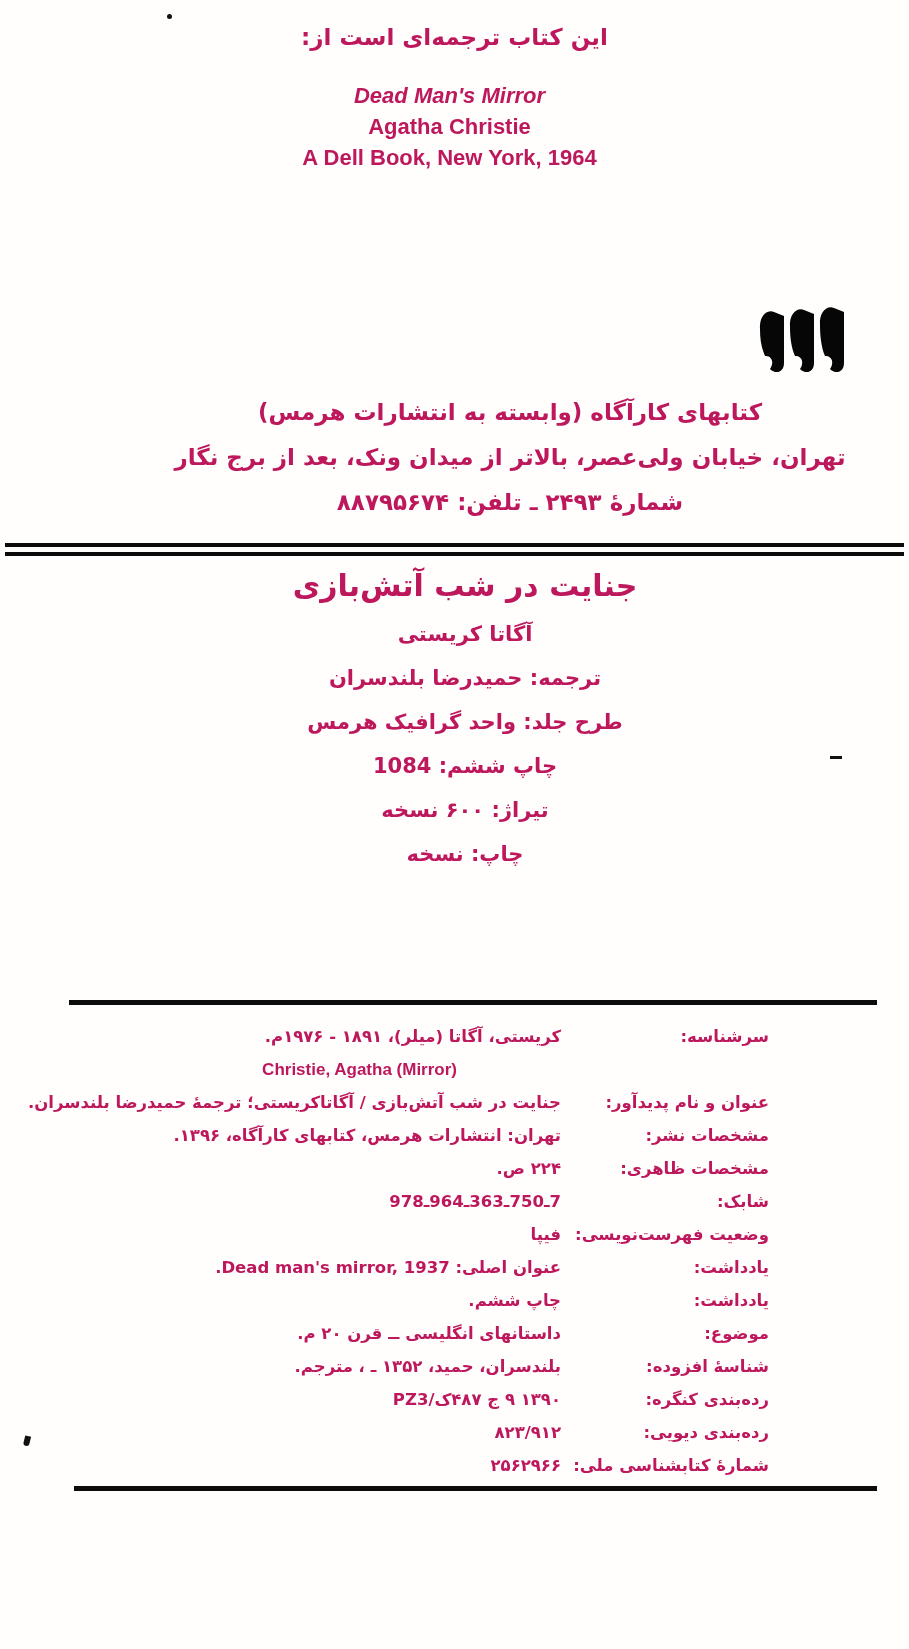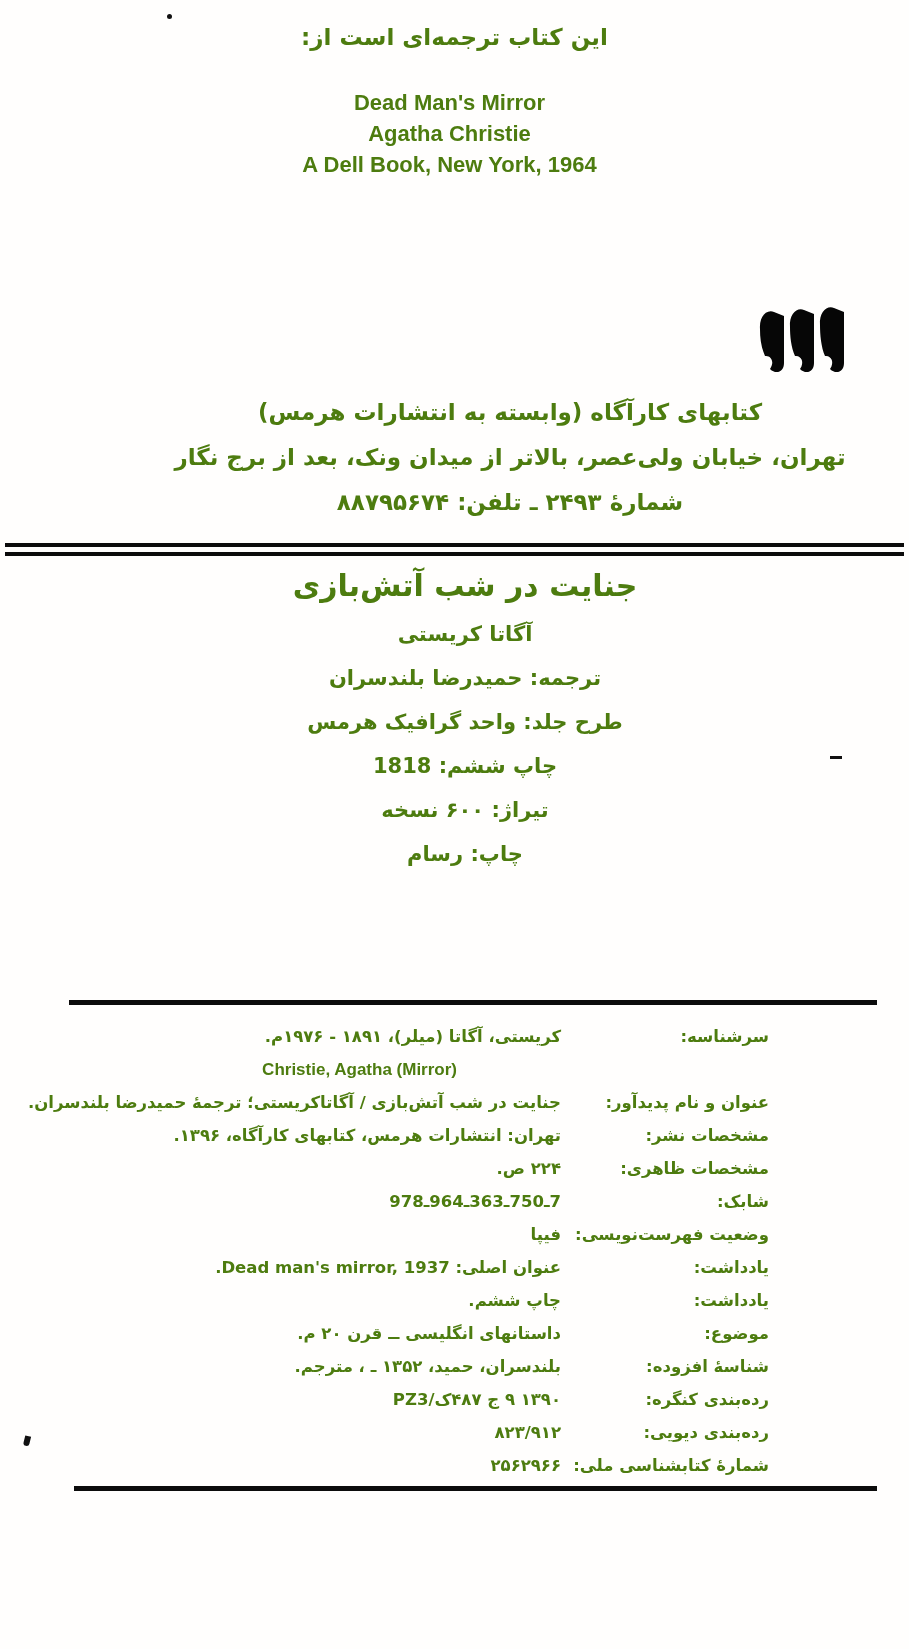--- a/index.html
+++ b/index.html
@@ -1,24 +1,24 @@
 <!DOCTYPE html>
 <html><head>
 <meta charset="utf-8">
 <style>
   html,body{margin:0;padding:0;background:#e8e8e8;}
   .page{position:relative;width:909px;height:1649px;background:#fffefd;margin:0 auto;
-        font-family:"DejaVu Sans",sans-serif;color:#4d7c0f;overflow:hidden;}
+        font-family:"DejaVu Sans",sans-serif;color:#be185d;overflow:hidden;}
 
   
   .top-note{position:absolute;top:24px;left:0;right:0;text-align:center;direction:rtl;
             font-size:23px;font-weight:bold;letter-spacing:.5px;}
   .orig{position:absolute;top:80px;left:0;right:10px;text-align:center;
         font-family:"Liberation Sans",sans-serif;font-weight:bold;font-size:22px;line-height:31px;}
-  .orig .t{margin-top:7px;}
+  .orig .t{font-style:italic;}
 
   
   .logo{position:absolute;top:305px;right:62px;width:90px;height:72px;}
   .logo svg{width:100%;height:100%;}
 
   
   .pub{position:absolute;top:390px;left:140px;width:740px;text-align:center;direction:rtl;
        font-weight:bold;font-size:23px;line-height:45px;}
 
   
@@ -84,23 +84,23 @@
   <div class="rule-double">
     <div class="bar"></div>
       <div class="bar"></div>
   </div>
 
   <div class="tblock">
     <div class="title">جنایت در شب آتش‌بازی</div>
     <div class="line">آگاتا کریستی</div>
     <div class="line">ترجمه: حمیدرضا بلندسران</div>
     <div class="line">طرح جلد: واحد گرافیک هرمس</div>
-    <div class="line">چاپ ششم: 1818</div>
+    <div class="line">چاپ ششم: 1084</div>
     <div class="line">تیراژ: ۶۰۰ نسخه</div>
-    <div class="line">چاپ: رسام</div>
+    <div class="line">چاپ: نسخه</div>
   </div>
 
   <div class="a2"></div>
 
   <div class="rule-top"></div>
 
   <table class="catalog">
     <tbody>
         <tr>
           <td class="lbl">سرشناسه:</td>

